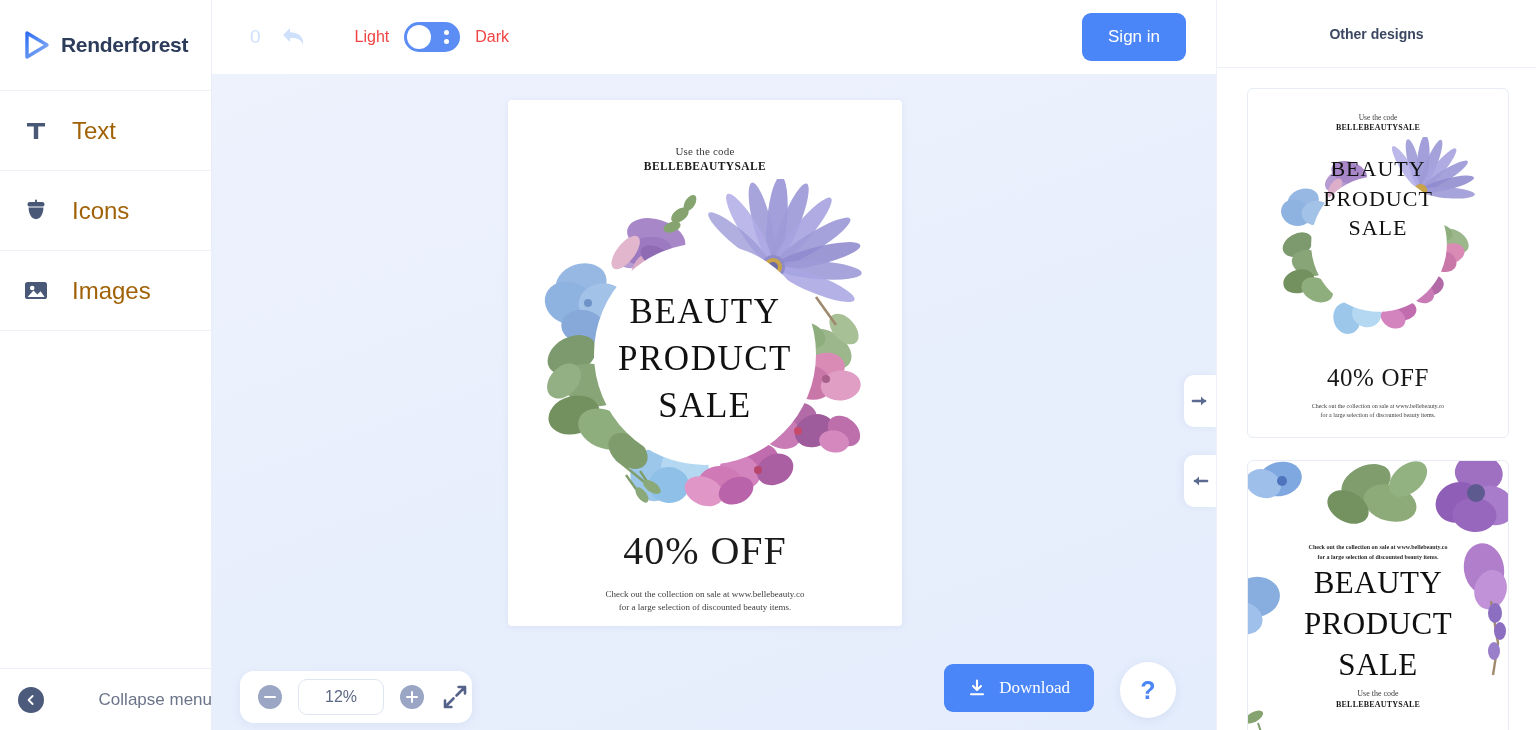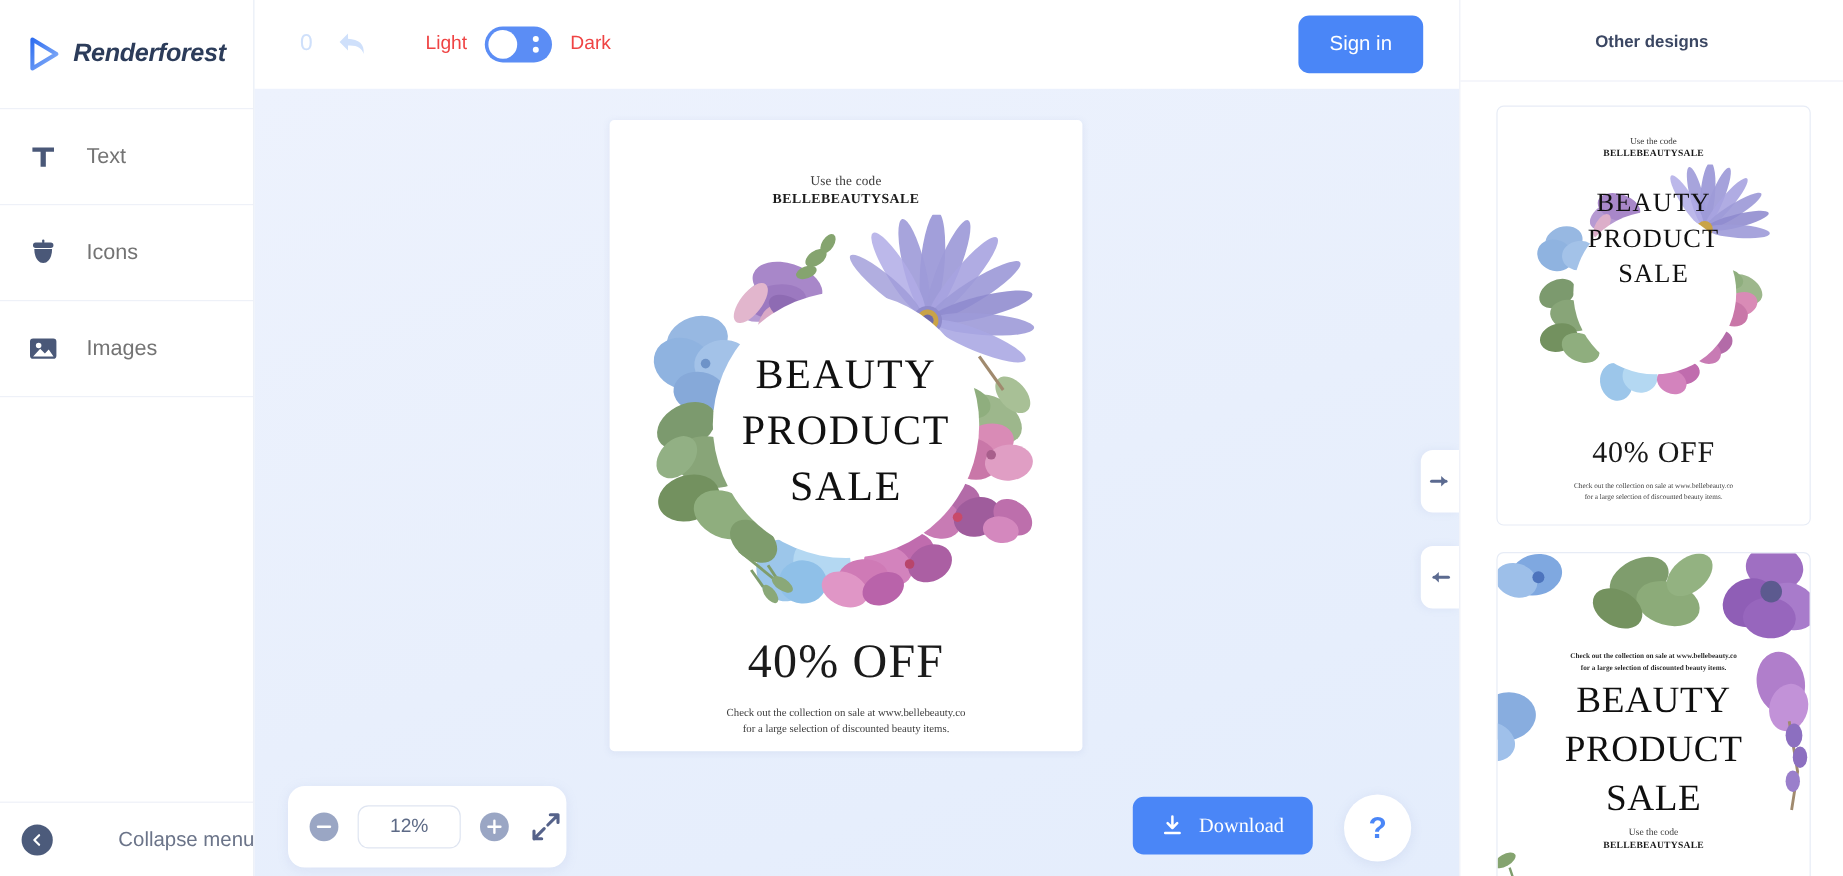--- a/index.html
+++ b/index.html
@@ -30,38 +30,37 @@
     padding-left: 22px;
     border-bottom: 1px solid #eef1f8;
   }
   .logo-mark { width: 30px; height: 30px; flex: 0 0 30px; }
   .logo-text {
     margin-left: 9px;
     font-size: 21px;
     font-weight: bold;
     color: #2c3c5a;
     letter-spacing: -0.3px;
-    font-style: italic;
   }
   .nav-item {
     height: 80px;
     display: flex; align-items: center;
     padding-left: 22px;
     border-bottom: 1px solid #eef1f8;
     cursor: pointer;
   }
   .nav-icon {
     width: 28px; height: 28px; flex: 0 0 28px;
     display: flex; align-items: center; justify-content: center;
     color: #4a5878;
   }
   .nav-label {
     margin-left: 22px;
-    font-size: 18px;
-    color: #737373;
+    font-size: 24px;
+    color: #a16207;
   }
   .collapse-row {
     position: absolute;
     left: 0; bottom: 0;
     width: 212px; height: 62px;
     display: flex; align-items: center;
     padding-left: 18px;
     border-top: 1px solid #eef1f8;
     cursor: pointer;
     justify-content: space-between;
@@ -209,21 +208,21 @@
     font-family: "Liberation Serif", serif;
     font-size: 9px;
     color: #3c3c3c;
     line-height: 1.45;
   }
 
   
   .zoom-bar {
     position: absolute;
     left: 28px; bottom: 7px;
-    width: 232px; height: 68px;
+    width: 232px; height: 52px;
     background: #ffffff;
     border-radius: 14px;
     display: flex; align-items: center;
     padding: 0 18px;
     box-shadow: 0 2px 10px rgba(130,150,200,0.13);
     z-index: 4;
   }
   .circ-btn {
     width: 24px; height: 24px; border-radius: 50%;
     background: #9aa6c4;

